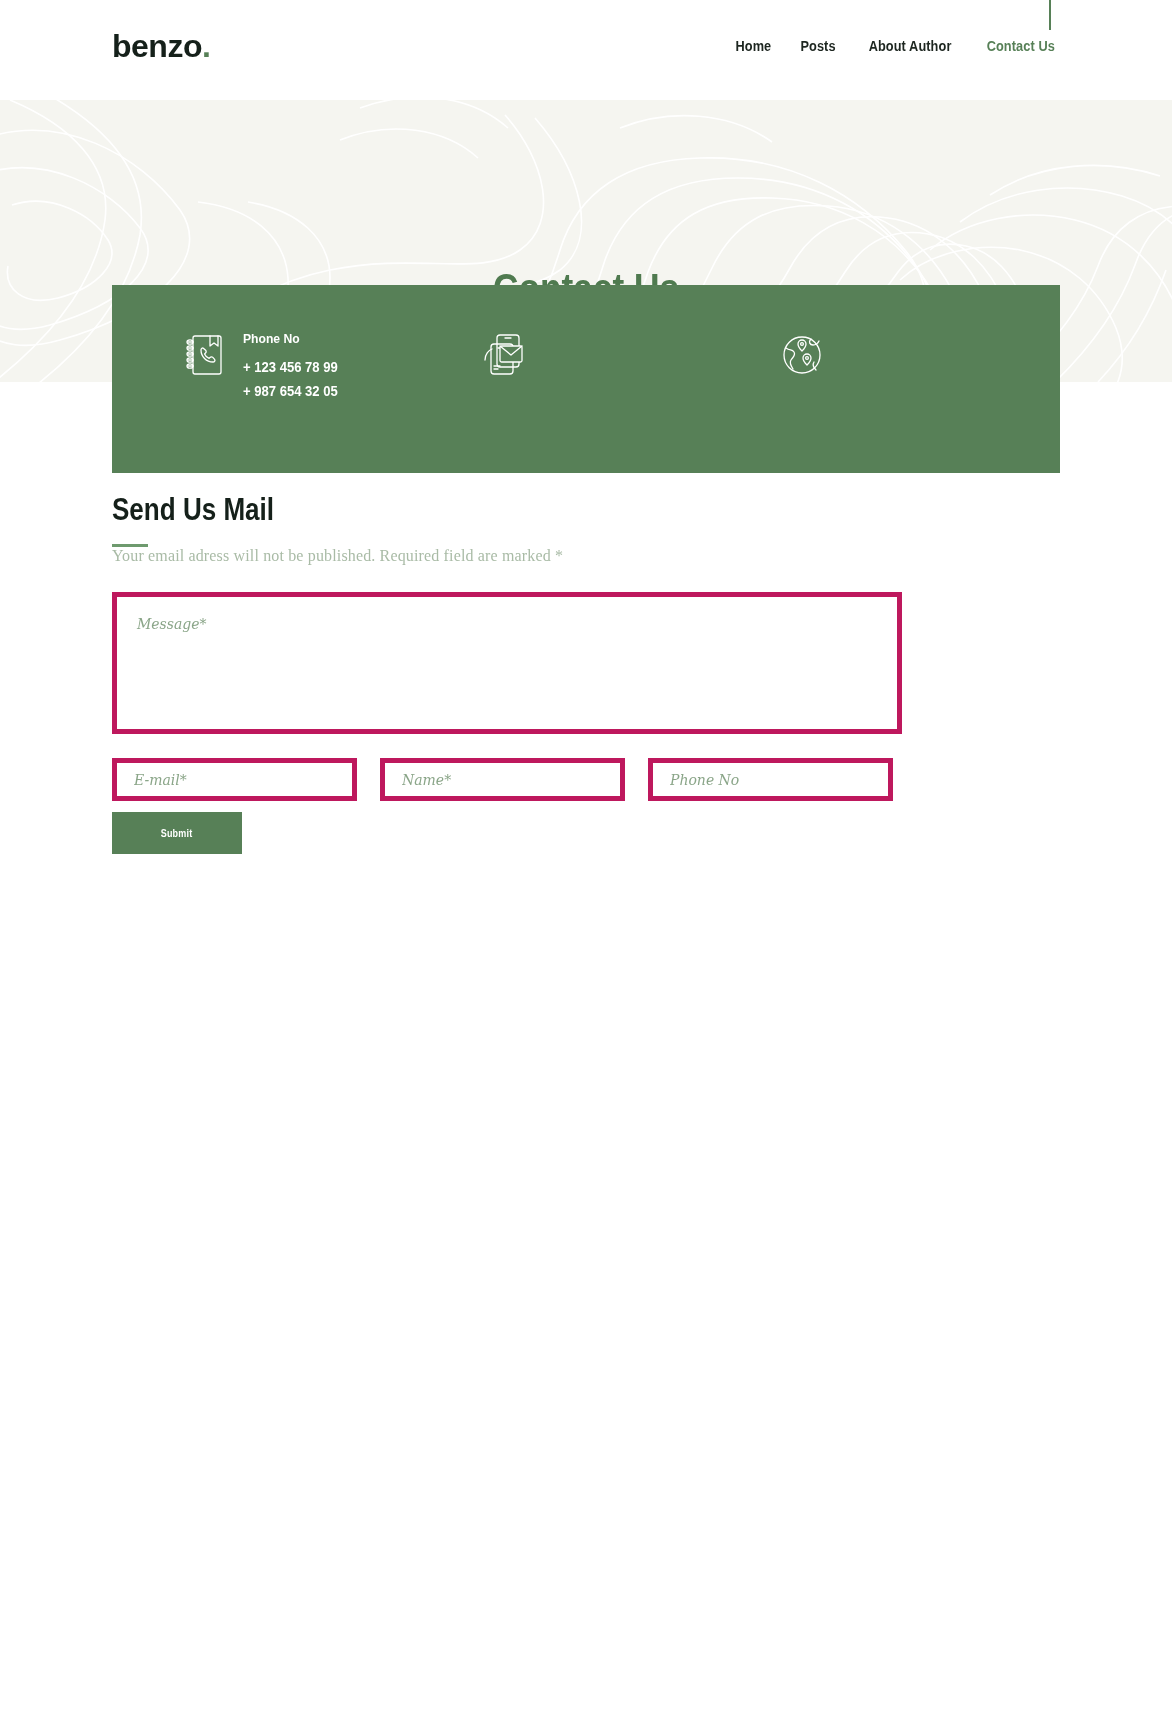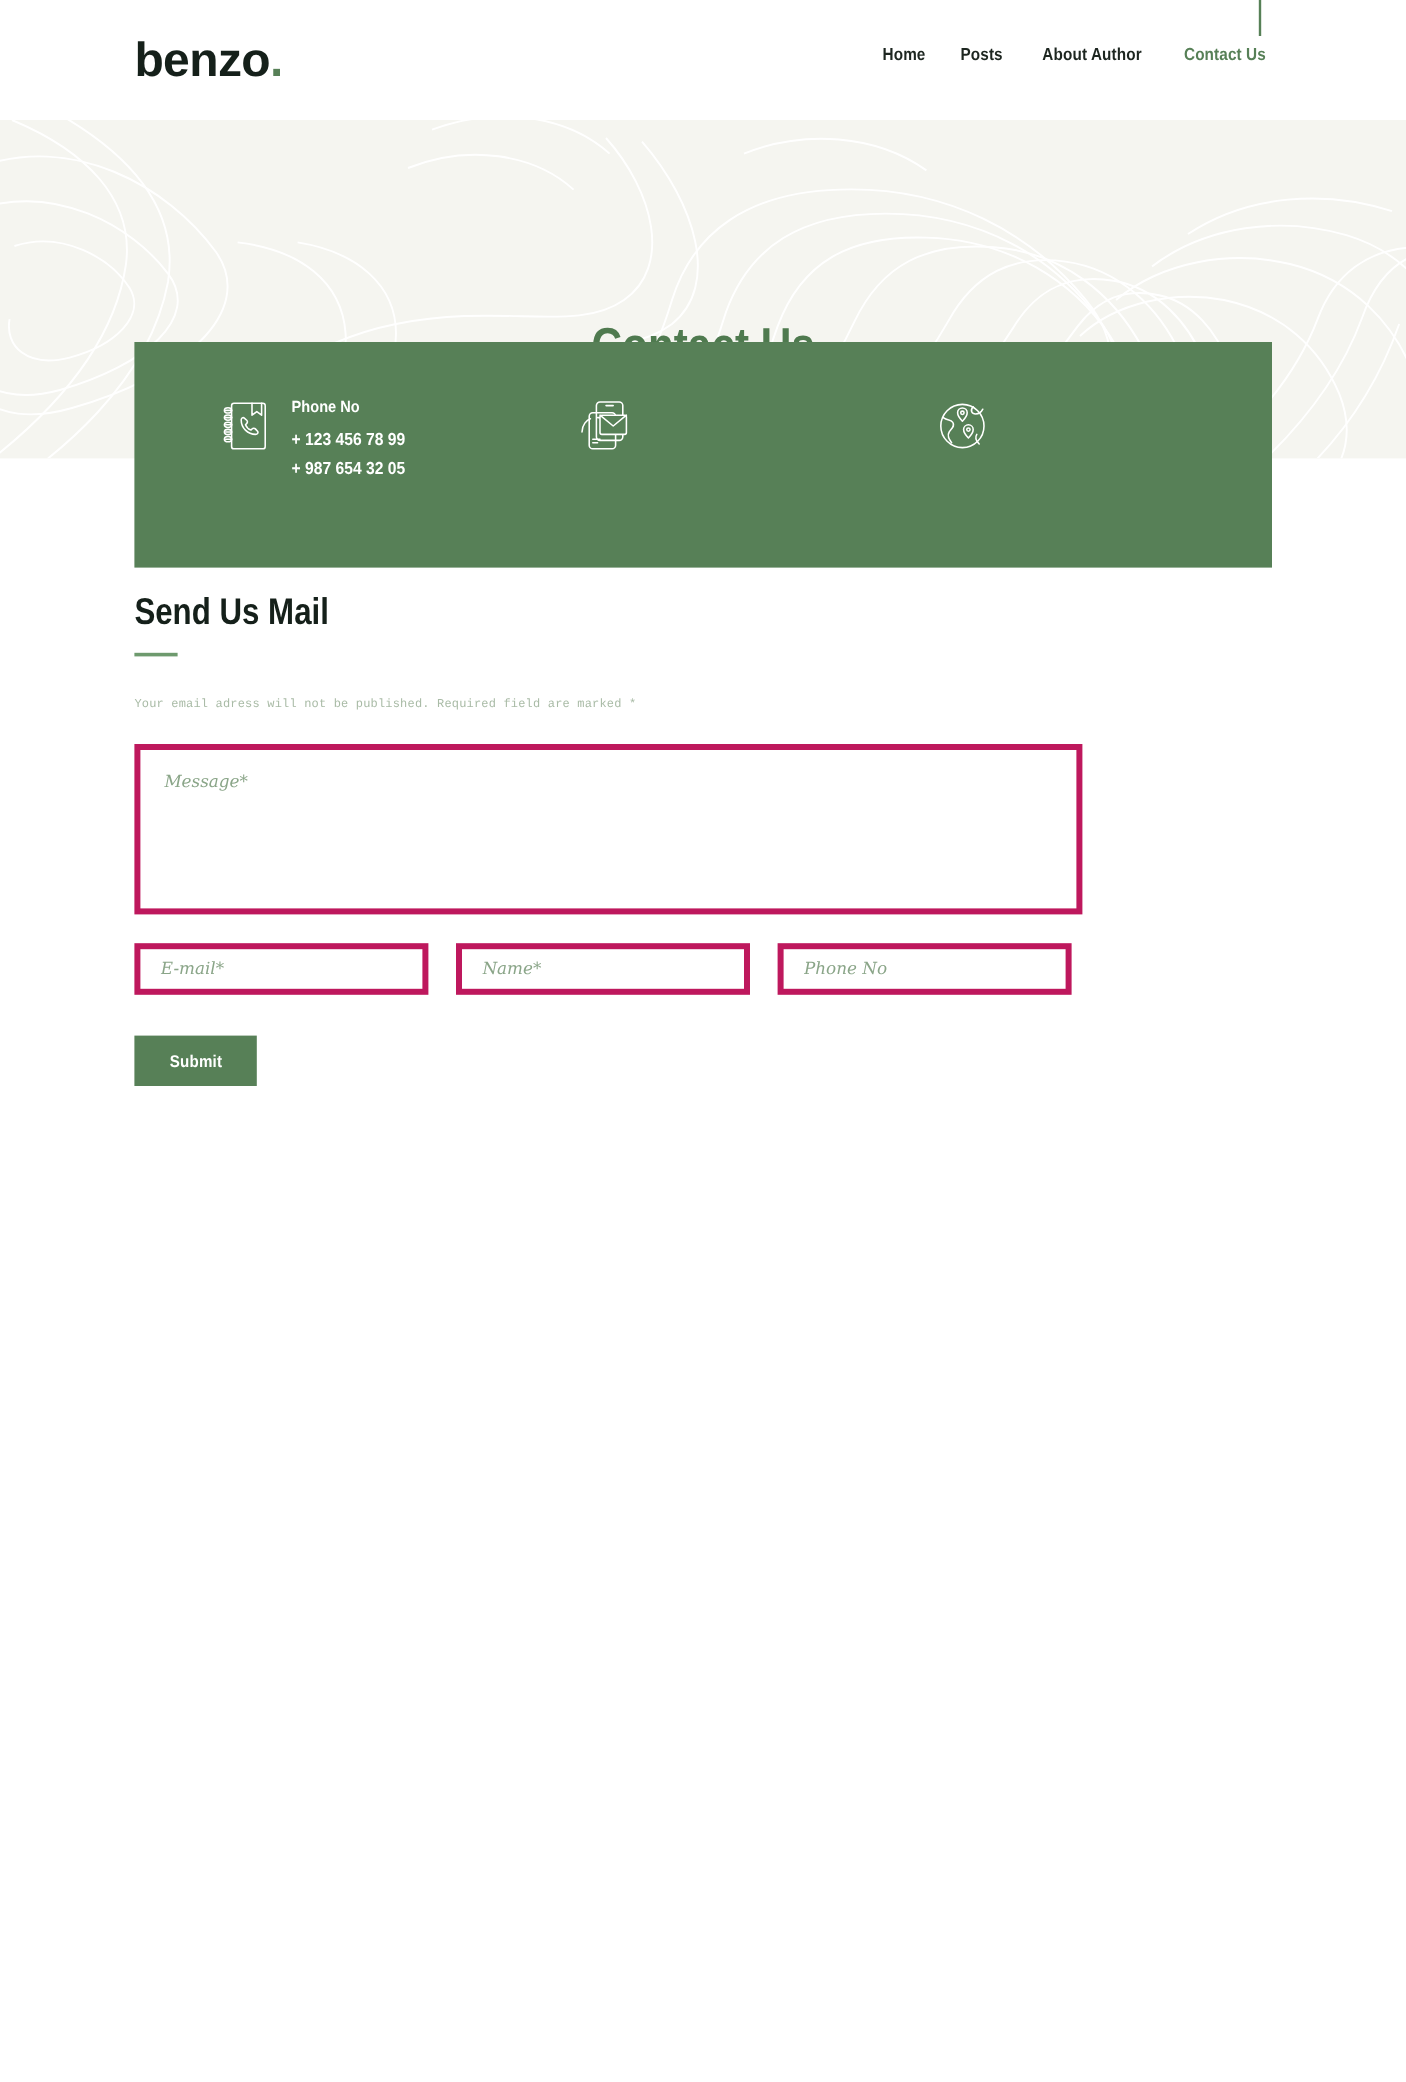--- a/index.html
+++ b/index.html
@@ -21,21 +21,21 @@
     background: #ffffff;
     z-index: 5;
   }
 
   .logo {
     position: absolute;
     left: 112px;
     top: 30px;
     font-family: "Liberation Sans", sans-serif;
     font-weight: bold;
-    font-size: 40px;
+    font-size: 32px;
     letter-spacing: -0.5px;
     color: #15201a;
     line-height: 1;
     white-space: nowrap;
   }
   .logo-dot { color: #578057; }
 
   .nav {
     position: absolute;
     right: 112px;
@@ -169,23 +169,22 @@
     white-space: nowrap;
   }
   .title-rule {
     margin-top: 19px;
     width: 36px;
     height: 3px;
     background: #6e9a6e;
   }
 
   .form-note {
-    margin-top: 35px;
-    font-family: Liberation Mono, monospace;
-    font-size: 10px;
+    font-family: Liberation Serif, serif;
+    font-size: 16px;
     color: #a9bba6;
     letter-spacing: 0.15px;
     white-space: nowrap;
   }
 
   .field {
     border: 5px solid #be185d;
     background: #ffffff;
     font-family: "DejaVu Serif", serif;
     font-style: italic;
@@ -210,29 +209,29 @@
     display: flex;
     gap: 23px;
   }
   .small-field {
     width: 245px;
     height: 43px;
     padding: 0 17px;
   }
 
   .submit-button {
-    margin-top: 34px;
-    width: 102px;
+    margin-top: 11px;
+    width: 130px;
     height: 42px;
     background: #578057;
     border: none;
     color: #ffffff;
     font-family: "Liberation Sans", sans-serif;
     font-weight: bold;
-    font-size: 14px;
+    font-size: 10px;
     letter-spacing: 0.2px;
     cursor: pointer;
     transform-origin: left center;
   }
   .submit-button span { display:inline-block; transform: scaleX(0.9); }
 </style>
 </head>
 <body>
 
 <div class="page">

